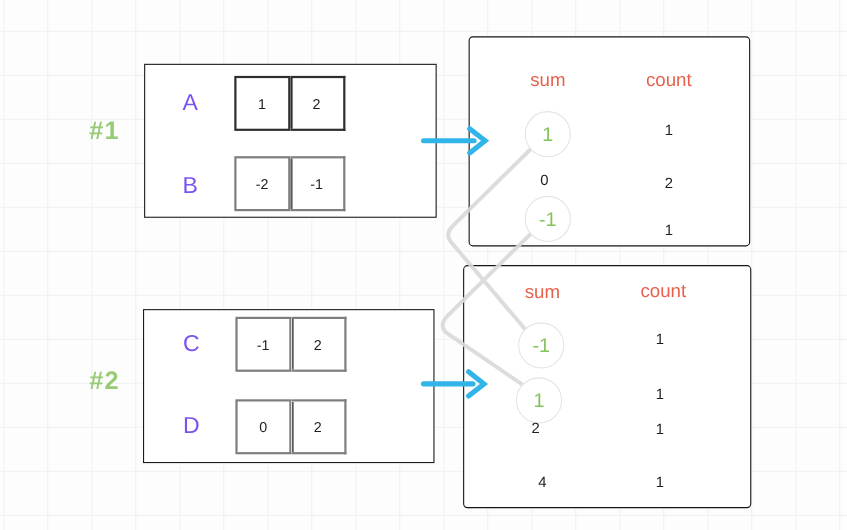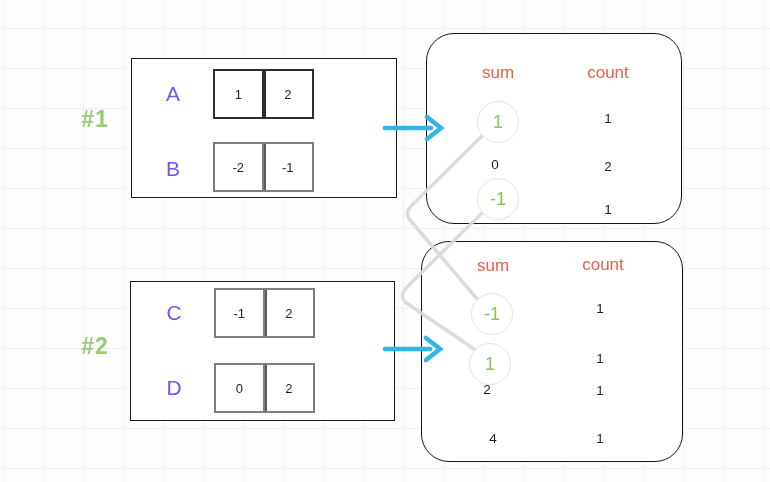--- a/index.html
+++ b/index.html
@@ -30,21 +30,21 @@
     width:50.5px;height:50px;box-sizing:border-box;display:flex;
     align-items:center;justify-content:center;font-size:13px;color:#1f1f1f;background:#fff;
   }
   .cells.dark .cell{border:2px solid #2e2e2e;}
   .cells.dark .cell + .cell{border-left:none;box-shadow:inset 2px 0 0 #2e2e2e;}
   .cells.gray .cell{border:2px solid #7e7e7e;}
   .cells.gray .cell + .cell{border-left:none;box-shadow:inset 2px 0 0 #5a5a5a;}
   
   .result-box{
     position:absolute;background:#fff;border:1.6px solid #151515;
-    border-radius:28px;box-sizing:border-box;padding-left:16px;
+    border-radius:4px;box-sizing:border-box;padding-left:16px;
   }
   .col-header{
     position:absolute;font-size:17px;color:#e8604c;transform:translate(-50%,-50%);
     font-weight:500;
   }
   .num{
     position:absolute;font-size:13.5px;color:#1d1d1d;transform:translate(-50%,-50%);
     z-index:6;
   }
   .circ{

